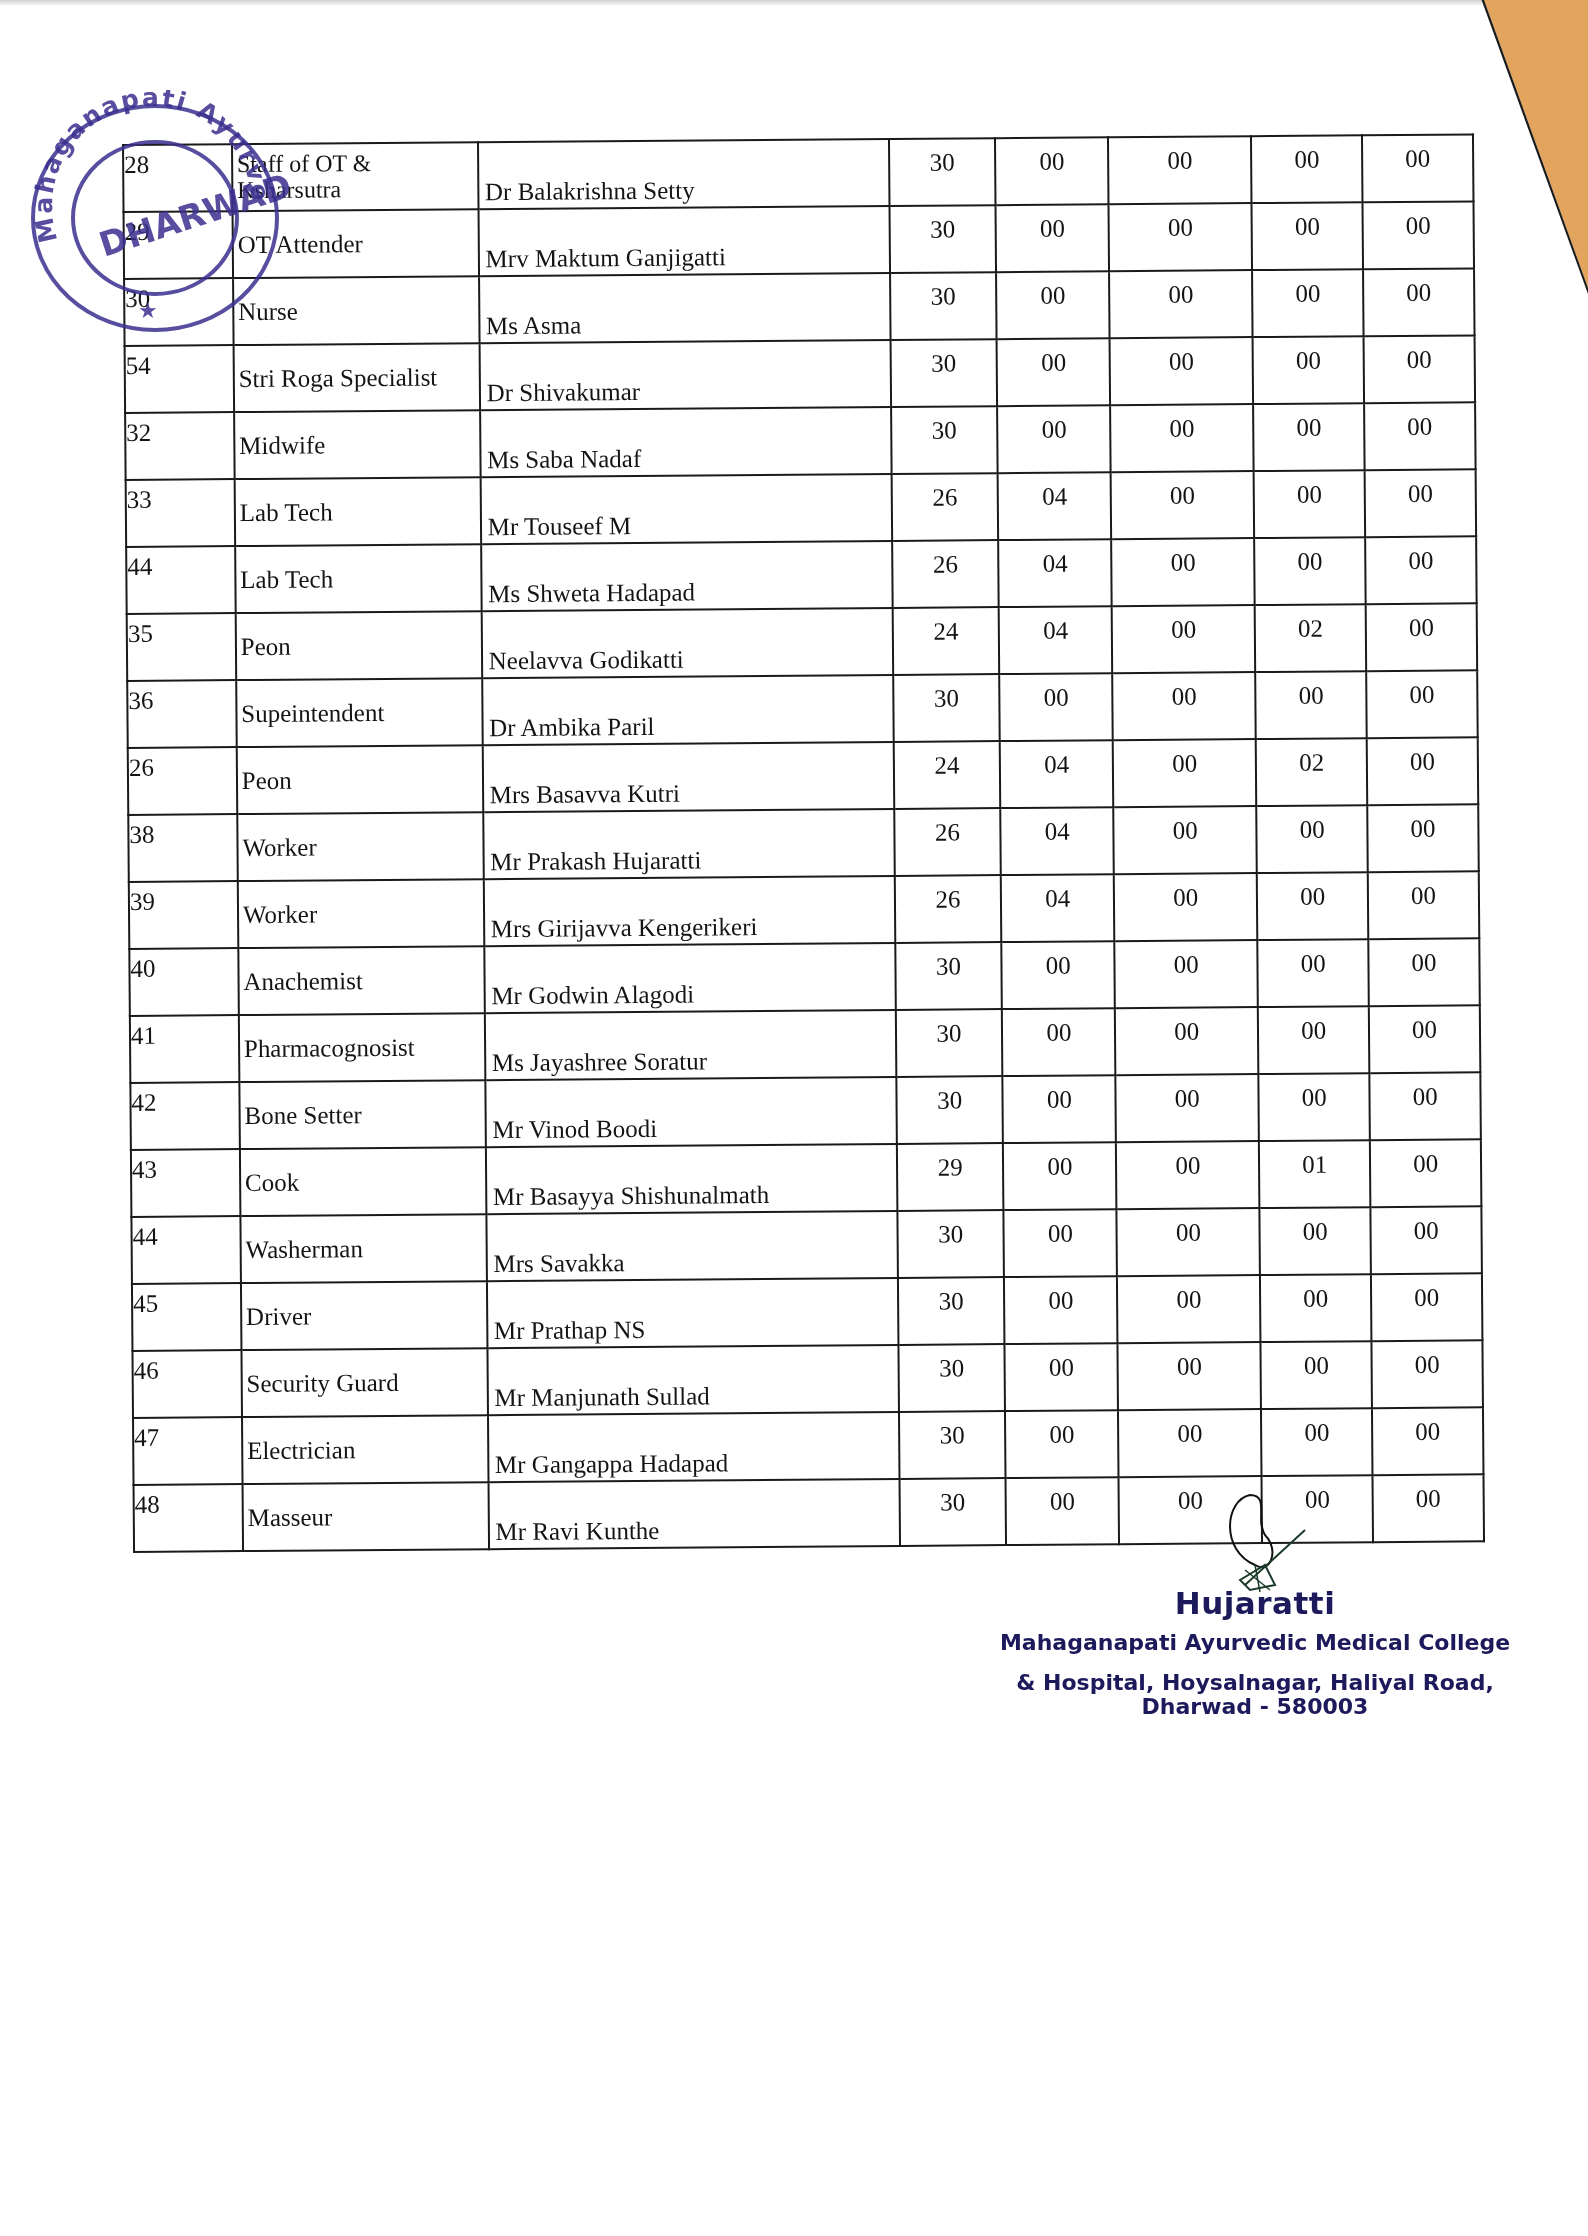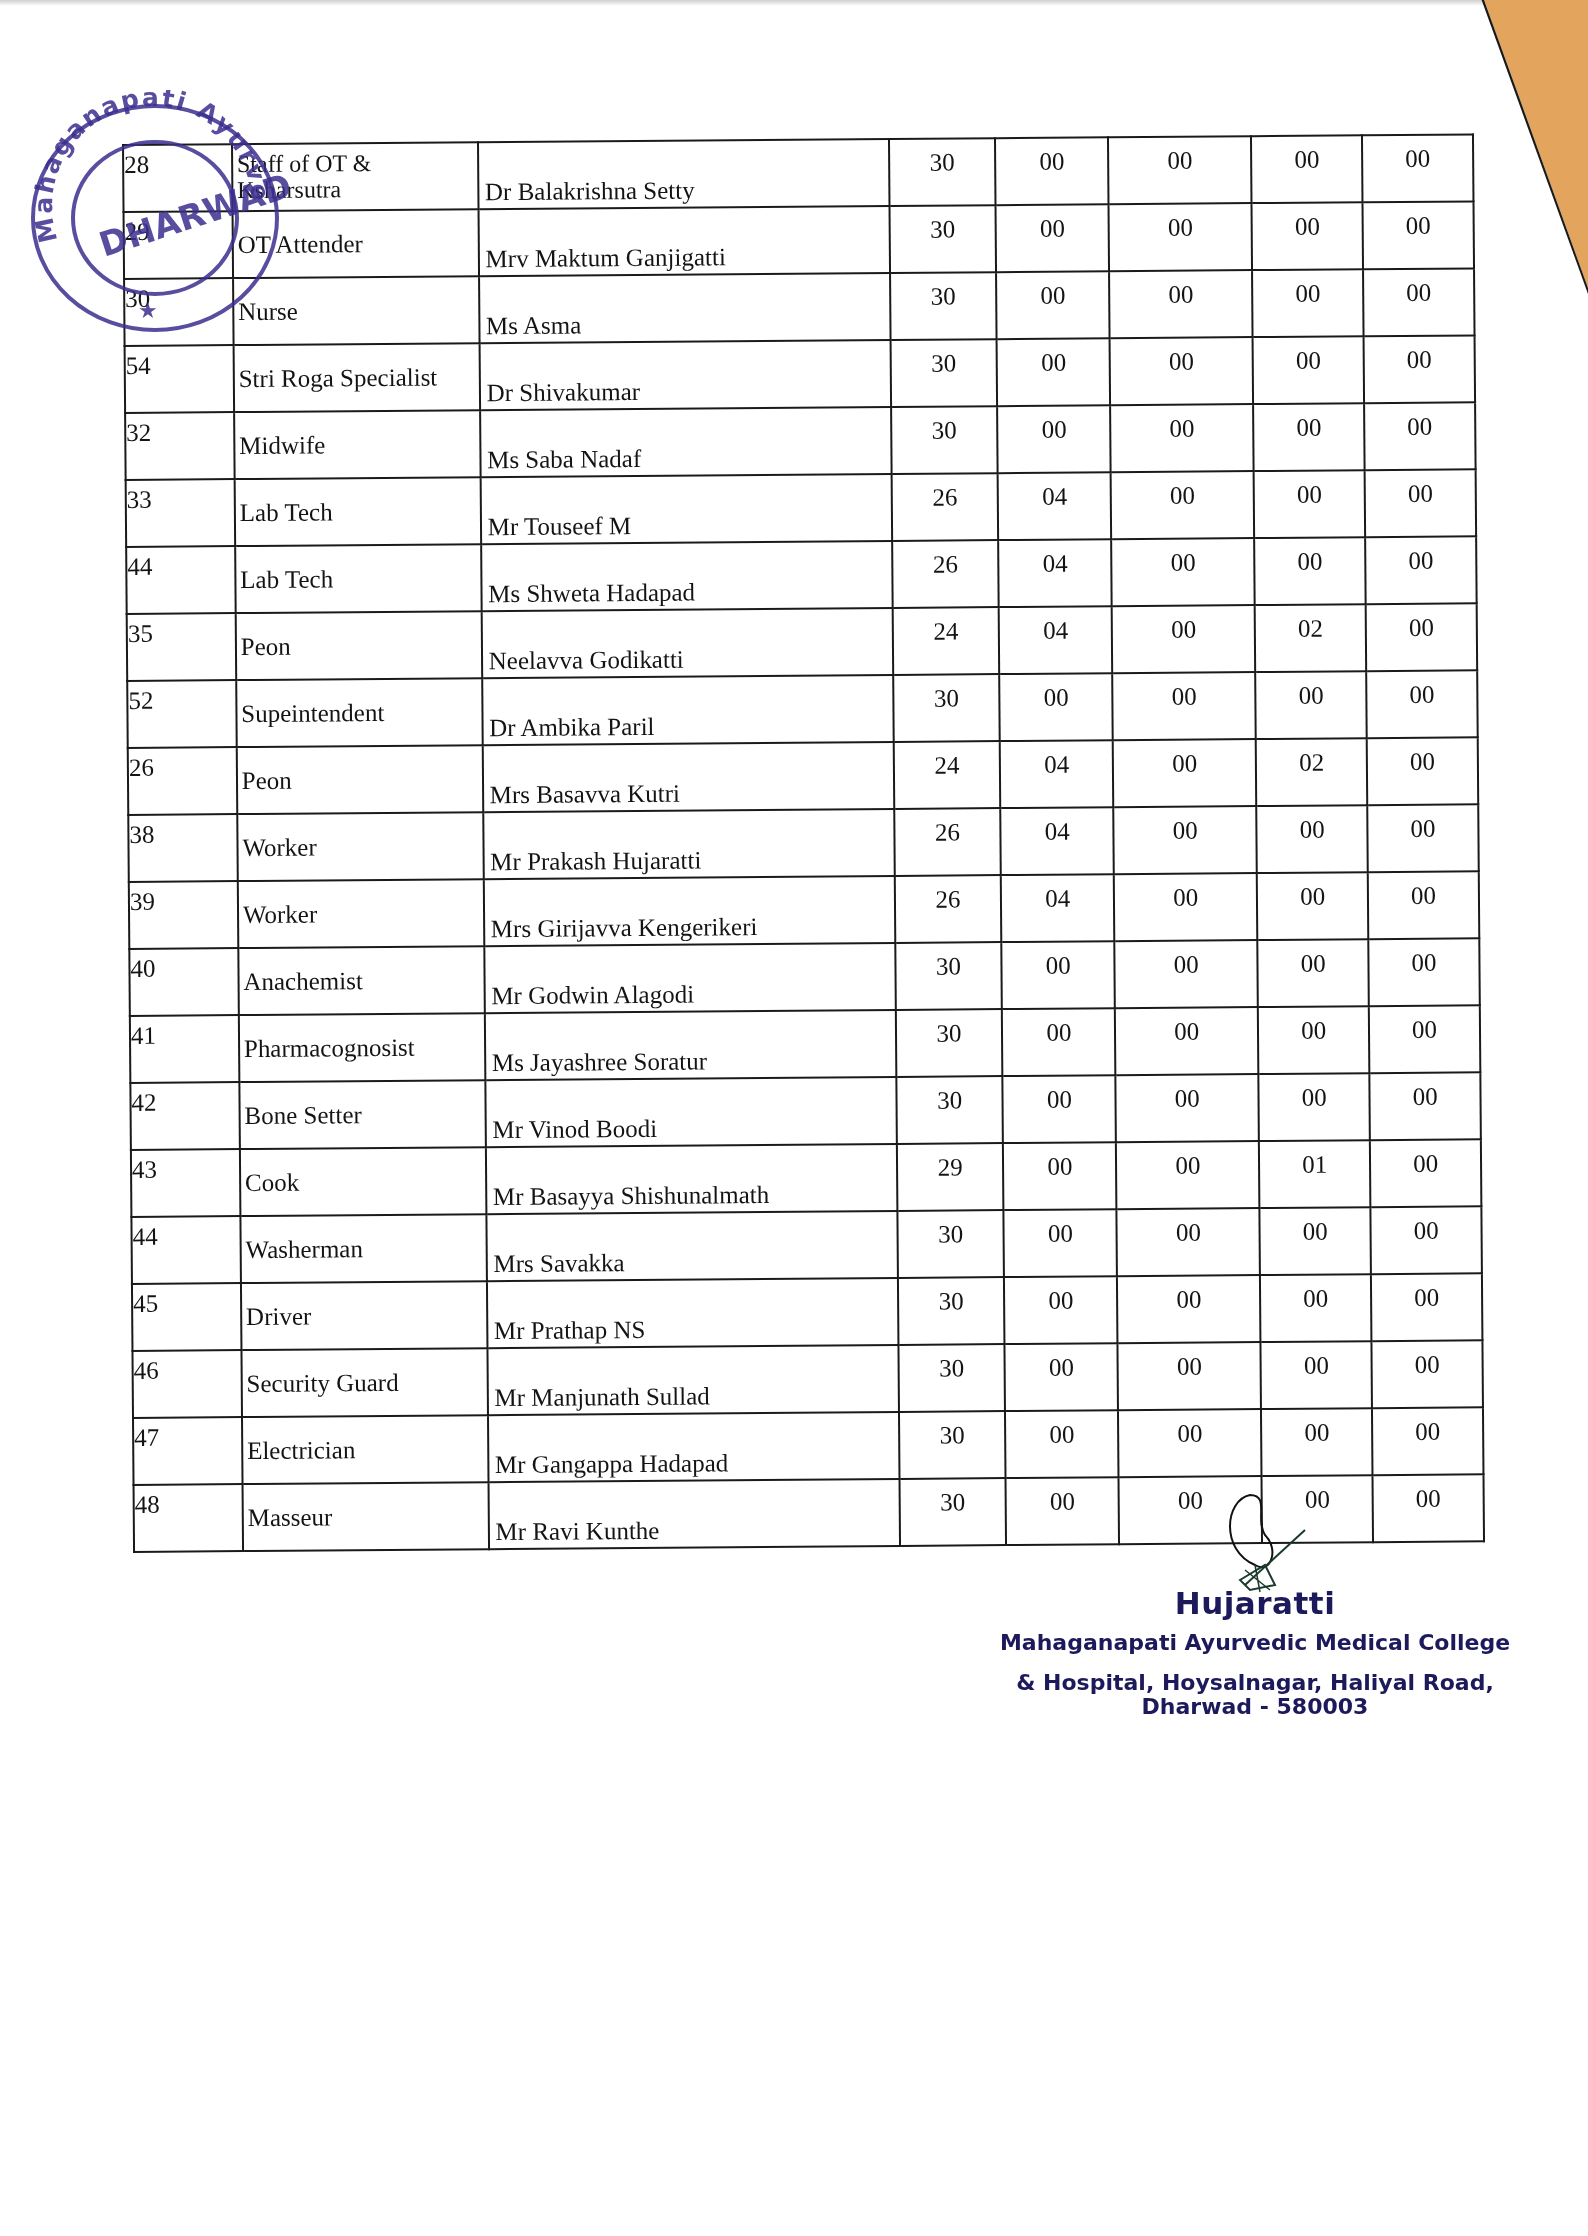--- a/index.html
+++ b/index.html
@@ -221,21 +221,21 @@
           <td class="c-sl">35</td>
           <td class="c-desig">Peon</td>
           <td class="c-name">Neelavva Godikatti</td>
           <td class="c-num c-days">24</td>
           <td class="c-num c-a">04</td>
           <td class="c-num c-b">00</td>
           <td class="c-num c-c">02</td>
           <td class="c-num c-d">00</td>
         </tr>
         <tr>
-          <td class="c-sl">52</td>
+          <td class="c-sl">36</td>
           <td class="c-desig">Supeintendent</td>
           <td class="c-name">Dr  Ambika Paril</td>
           <td class="c-num c-days">30</td>
           <td class="c-num c-a">00</td>
           <td class="c-num c-b">00</td>
           <td class="c-num c-c">00</td>
           <td class="c-num c-d">00</td>
         </tr>
         <tr>
           <td class="c-sl">26</td>

